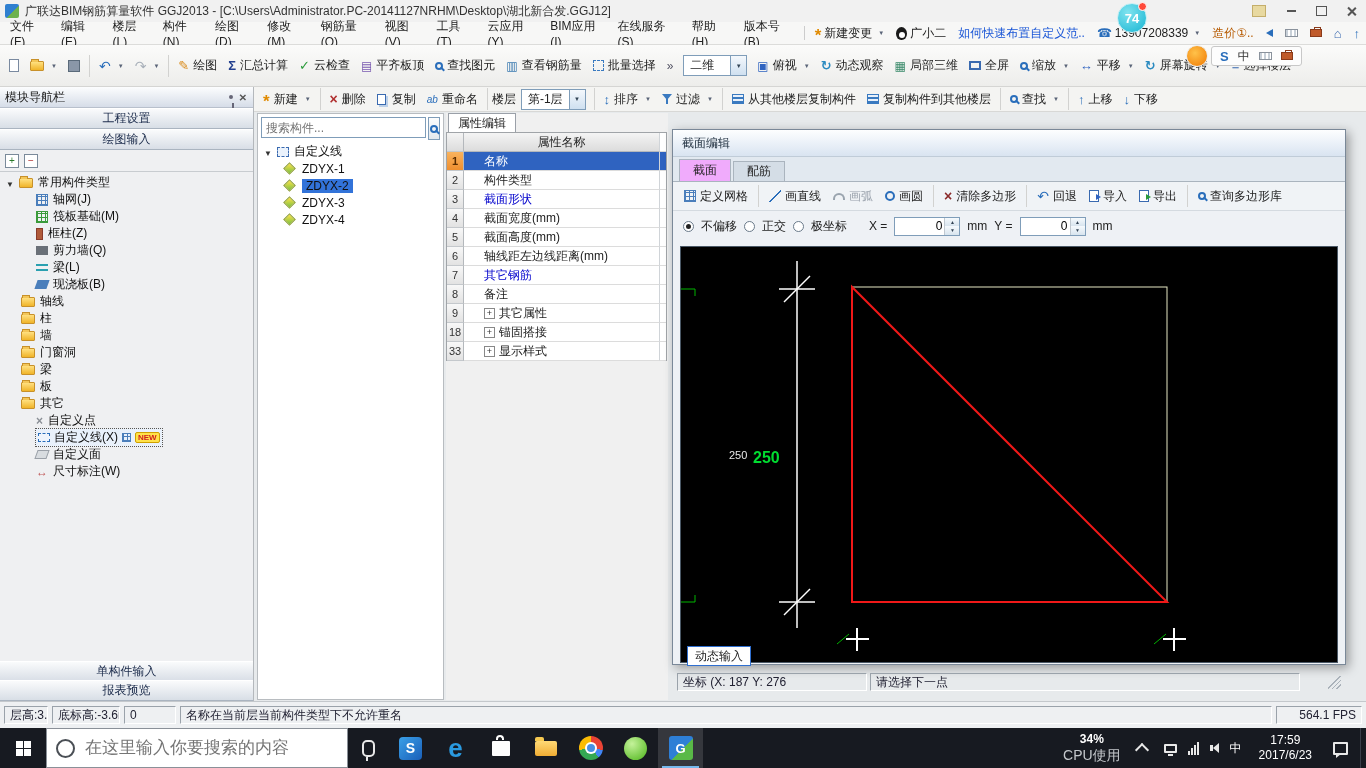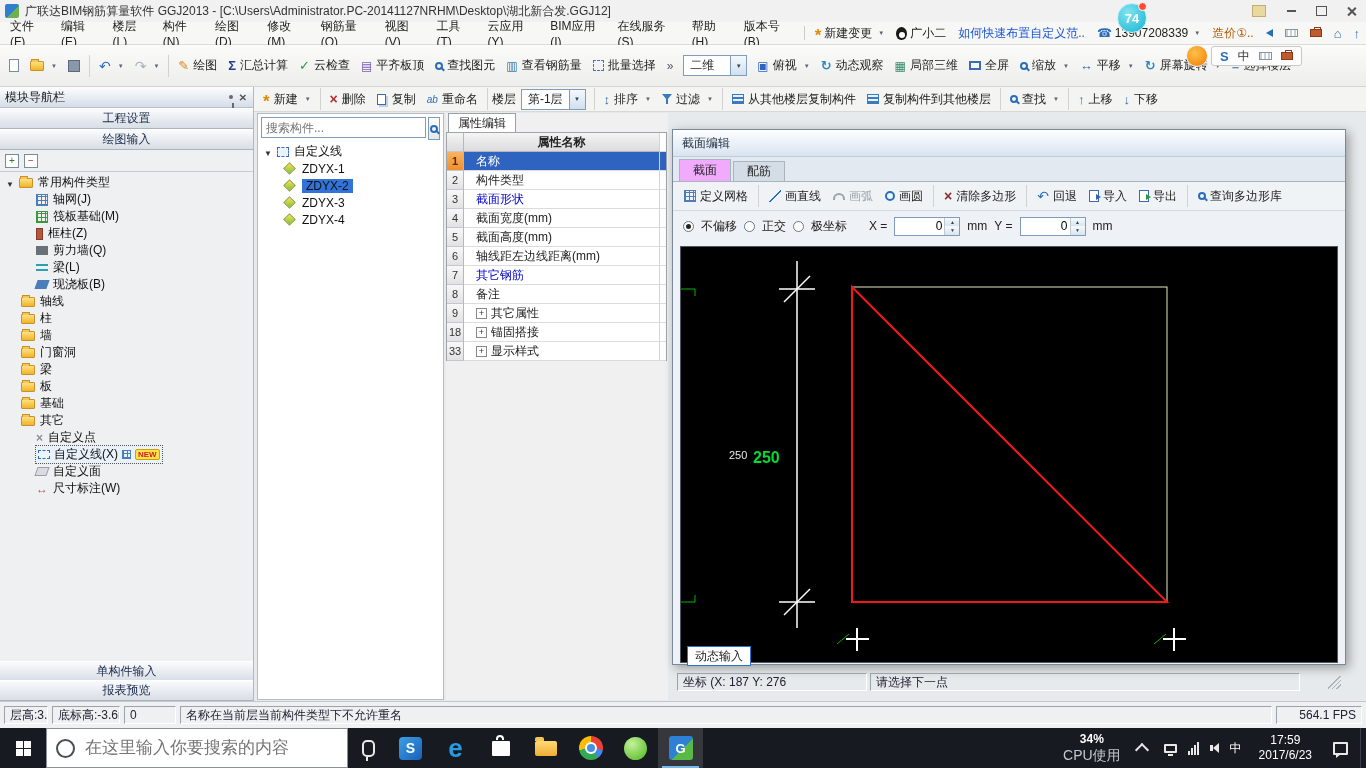--- a/index.html
+++ b/index.html
@@ -153,24 +153,24 @@
 
   
   .props-panel{position:absolute;left:446px;top:113px;width:222px;height:587px;background:#f0f0f0}
   .ptab{position:absolute;left:2px;top:0;height:19px;padding:0 9px;background:#fff;border:1px solid #9aa0a8;border-bottom:none;
     display:flex;align-items:center;box-sizing:border-box}
   .ptable{position:absolute;left:0;top:19px;width:221px;border:1px solid #a0a4a8;border-bottom:none;box-sizing:border-box;background:#fff}
   .prow{display:flex;height:19px;box-sizing:border-box}
   .pno{width:17px;flex:none;background:linear-gradient(#f8f8f8,#e2e2e2);border-right:1px solid #b4b8bc;border-bottom:1px solid #c4c8cc;
     display:flex;align-items:center;justify-content:center;font-size:11px;color:#333;box-sizing:border-box}
   .pname{flex:1;background:#fff;border-right:1px solid #d0d4d8;border-bottom:1px solid #dcdcdc;display:flex;align-items:center;
-    padding-left:12px;box-sizing:border-box;white-space:nowrap;overflow:hidden}
+    padding-left:20px;box-sizing:border-box;white-space:nowrap;overflow:hidden}
   .pval{width:6px;flex:none;background:#fff;border-bottom:1px solid #dcdcdc}
   .prow.hdr .pno{background:linear-gradient(#f4f4f4,#dcdcdc)}
-  .prow.hdr .pname{background:linear-gradient(#f4f4f4,#dcdcdc);justify-content:center;padding-left:0;border-bottom:1px solid #b4b8bc;font-weight:bold}
+  .prow.hdr .pname{background:linear-gradient(#f4f4f4,#dcdcdc);justify-content:center;padding-left:0;border-bottom:1px solid #b4b8bc;font-weight:normal}
   .prow.selected .pno{background:linear-gradient(#f9b35e,#ef8f2f);color:#5a2d00;font-weight:bold}
   .prow.selected .pname{background:#2f63c0;color:#fff}
   .prow.selected .pval{background:#2f63c0}
   .prow.link .pname{color:#0000cc;}
 
   
   .dialog{position:absolute;left:672px;top:129px;width:674px;height:536px;background:#eef1f5;border:1px solid #7a8898;
     box-shadow:3px 3px 10px rgba(0,0,0,.35);box-sizing:border-box;z-index:40}
   .dlg-title{height:26px;background:linear-gradient(#fdfeff,#d9e4f1);border-bottom:1px solid #c0ccd8;display:flex;align-items:center;padding:0 9px;color:#1a2a3a}
   .dlg-tabs{height:24px;background:#e2e9f0;display:flex;align-items:flex-end;padding-left:6px;border-bottom:1px solid #aab4be}
@@ -537,24 +537,20 @@
       <div class="trow folder">
           <span class="ic ic-folder"></span>
           <span class="lbl">梁</span>
         </div>
       <div class="trow folder">
           <span class="ic ic-folder"></span>
           <span class="lbl">板</span>
         </div>
       <div class="trow folder">
           <span class="ic ic-folder"></span>
-          <span class="lbl">基础</span>
-        </div>
-      <div class="trow folder">
-          <span class="ic ic-folder"></span>
           <span class="lbl">其它</span>
         </div>
       <div class="trow child">
           <span class="gi g-point"></span>
           <span class="lbl">自定义点</span>
         </div>
       <div class="trow child focused">
         <span class="lblwrap">
           <span class="ic ic-linebox"></span>
           <span class="lbl">自定义线(X)</span>

